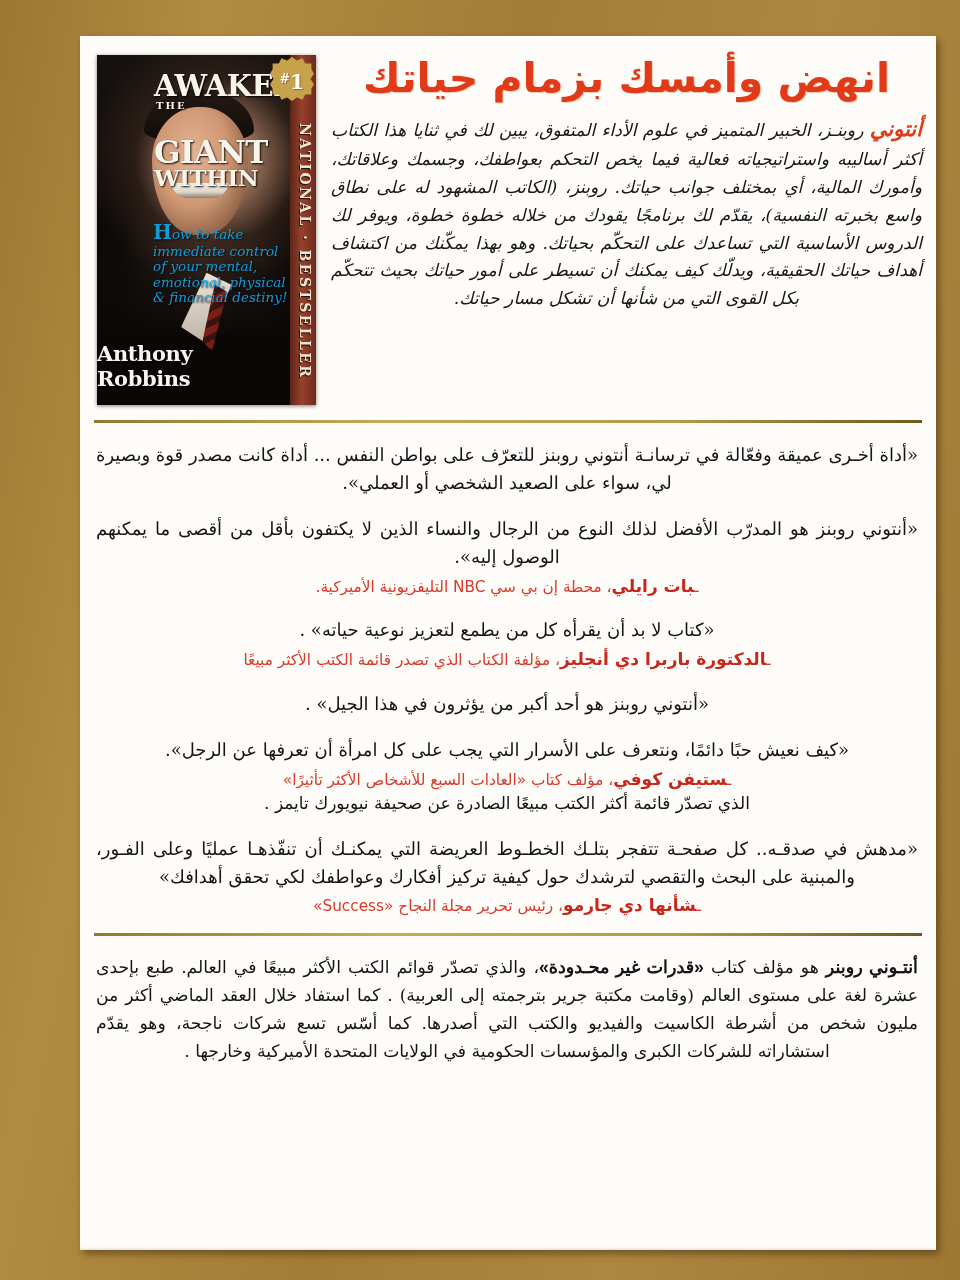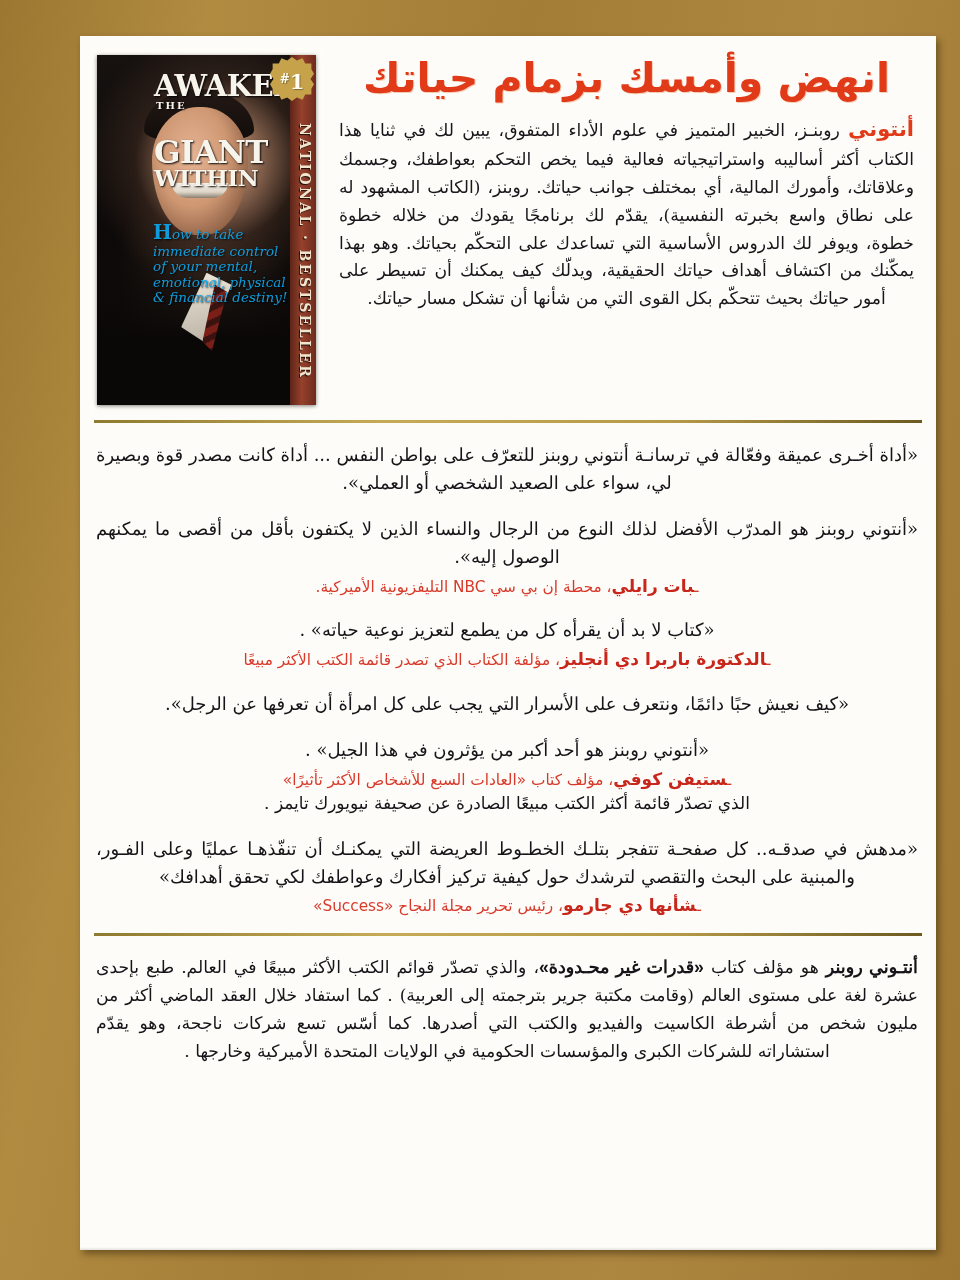--- a/index.html
+++ b/index.html
@@ -50,21 +50,22 @@
     margin: 4px 0 10px 0;
     white-space: nowrap;
   }
   .intro {
     font-family: "DejaVu Serif", "Liberation Serif", serif;
     font-size: 17.2px;
     line-height: 1.62;
     color: #18161a;
     text-align: justify;
     text-align-last: center;
-    margin: 8px;
+    margin: 0;
+    font-style: italic;
   }
   .intro .lead {
     color: #e03a18;
     font-weight: bold;
     font-size: 21px;
     font-family: "DejaVu Sans", "Liberation Sans", sans-serif;
   }
 
   
   .cover-wrap {
@@ -318,20 +319,21 @@
 
         <div class="ctitle">
           <span class="l1">AWAKEN</span>
           <span class="l15">THE</span>
           <span class="l2">GIANT</span>
           <span class="l3">WITHIN</span>
         </div>
 
         <div class="csub"><span class="cap">H</span><span>ow to take immediate control of your mental, emotional, physical &amp; financial destiny!</span></div>
 
+        <div class="cauthor">Anthony Robbins</div>
 
         <div class="badge"><span class="hash">#</span><span>1</span></div>
 
         <div class="vtext">NATIONAL · BESTSELLER</div>
       </div>
     </div>
 
     <div class="header-text">
       <div class="main-title">انهض وأمسك بزمام حياتك</div>
       <p class="intro"><span class="lead">أنتوني</span><span> روبنـز، الخبير المتميز في علوم الأداء المتفوق، يبين لك في ثنايا هذا الكتاب أكثر أساليبه واستراتيجياته فعالية فيما يخص التحكم بعواطفك، وجسمك وعلاقاتك، وأمورك المالية، أي بمختلف جوانب حياتك. روبنز، (الكاتب المشهود له على نطاق واسع بخبرته النفسية)، يقدّم لك برنامجًا يقودك من خلاله خطوة خطوة، ويوفر لك الدروس الأساسية التي تساعدك على التحكّم بحياتك. وهو بهذا يمكّنك من اكتشاف أهداف حياتك الحقيقية، ويدلّك كيف يمكنك أن تسيطر على أمور حياتك بحيث تتحكّم بكل القوى التي من شأنها أن تشكل مسار حياتك.</span></p>
@@ -350,22 +352,22 @@
       <p class="quote-text">«أنتوني روبنز هو المدرّب الأفضل لذلك النوع من الرجال والنساء الذين لا يكتفون بأقل من أقصى ما يمكنهم الوصول إليه».</p>
       <p class="attrib"><span>ـ</span><span class="who">بات رايلي</span><span>، محطة إن بي سي NBC التليفزيونية الأميركية.</span></p>
     </div>
 
     <div class="quote-block">
       <p class="quote-text">«كتاب لا بد أن يقرأه كل من يطمع لتعزيز نوعية حياته» .</p>
       <p class="attrib"><span>ـ</span><span class="who">الدكتورة باربرا دي أنجليز</span><span>، مؤلفة الكتاب الذي تصدر قائمة الكتب الأكثر مبيعًا</span></p>
     </div>
 
     <div class="quote-block">
+      <p class="quote-text">«أنتوني روبنز هو أحد أكبر من يؤثرون في هذا الجيل» .</p>
       <p class="quote-text">«كيف نعيش حبًا دائمًا، ونتعرف على الأسرار التي يجب على كل امرأة أن تعرفها عن الرجل».</p>
-      <p class="quote-text">«أنتوني روبنز هو أحد أكبر من يؤثرون في هذا الجيل» .</p>
       <p class="attrib"><span>ـ</span><span class="who">ستيفن كوفي</span><span>، مؤلف كتاب «العادات السبع للأشخاص الأكثر تأثيرًا»</span></p>
       <p class="attrib-cont">الذي تصدّر قائمة أكثر الكتب مبيعًا الصادرة عن صحيفة نيويورك تايمز .</p>
     </div>
 
     <div class="quote-block">
       <p class="quote-text">«مدهش في صدقـه.. كل صفحـة تتفجر بتلـك الخطـوط العريضة التي يمكنـك أن تنفّذهـا عمليًا وعلى الفـور، والمبنية على البحث والتقصي لترشدك حول كيفية تركيز أفكارك وعواطفك لكي تحقق أهدافك»</p>
       <p class="attrib"><span>ـ</span><span class="who">شأنها دي جارمو</span><span>، رئيس تحرير مجلة النجاح «Success»</span></p>
     </div>
 
   </div>

